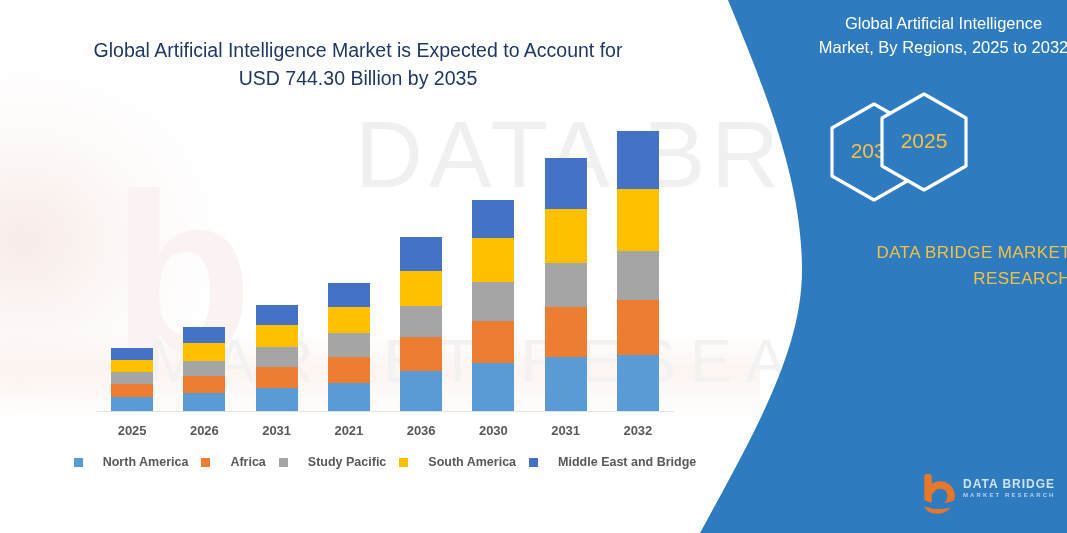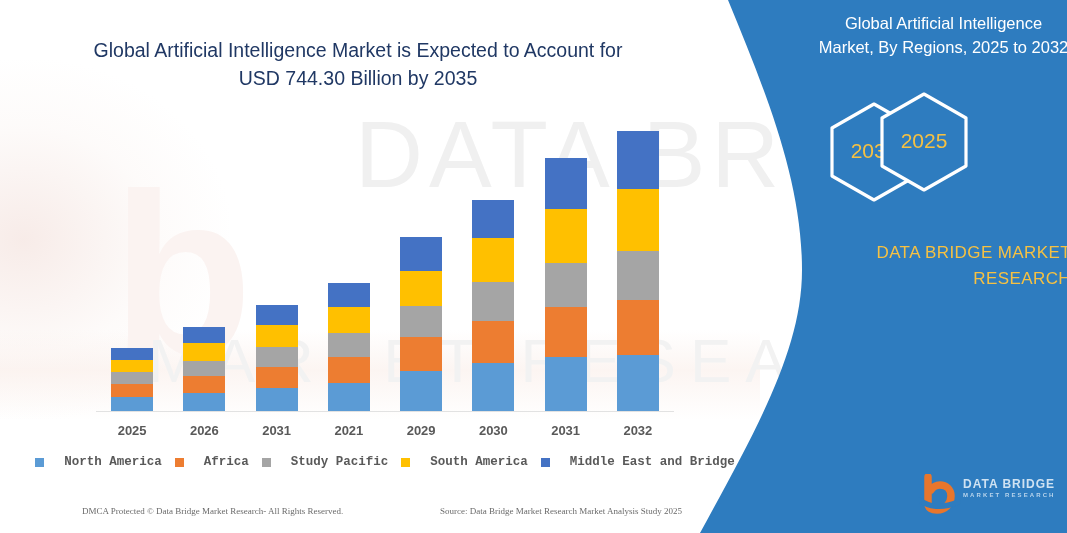--- a/index.html
+++ b/index.html
@@ -79,21 +79,21 @@
     width:42px; text-align:center; font-size:13px;
     font-weight:700; color:#595959;
   }
 
   
   .legend {
     position:absolute; left:96px; top:455px; width:578px;
     display:flex; justify-content:center; align-items:center; gap:13px;
     flex-wrap:nowrap;
   }
-  .legend-item { display:flex; align-items:center; gap:20px; white-space:nowrap;font-family:Liberation Mono, monospace; }
+  .legend-item { display:flex; align-items:center; gap:20px; white-space:nowrap; }
   .legend-swatch { width:9px; height:9px; display:inline-block; }
   .legend-label { font-size:12.5px; font-weight:700; color:#595959; }
 
   
   .footer {
     position:absolute; left:82px; top:506px; width:600px;
     display:flex; justify-content:space-between;
     font-family:"Liberation Serif", serif;
     font-size:9px; color:#6b6b6b;
   }
@@ -205,21 +205,21 @@
           <div class="seg" title="Middle East and Africa 2032: 54" style="background: rgb(68, 114, 196); height: 57.9103px;"></div>
         </div>
       </div>
   </div>
 
   <div class="xlabels" id="xlabels">
       <div class="xlabel">2025</div>
       <div class="xlabel">2026</div>
       <div class="xlabel">2031</div>
       <div class="xlabel">2021</div>
-      <div class="xlabel">2029</div>
+      <div class="xlabel">2036</div>
       <div class="xlabel">2030</div>
       <div class="xlabel">2031</div>
       <div class="xlabel">2032</div>
     </div>
 
   <div class="legend" id="legend">
       <div class="legend-item">
         <span class="legend-swatch" style="background: rgb(91, 155, 213);"></span>
         <span class="legend-label">North America</span>
       </div>
@@ -234,24 +234,20 @@
       <div class="legend-item">
         <span class="legend-swatch" style="background: rgb(255, 192, 0);"></span>
         <span class="legend-label">South America</span>
       </div>
       <div class="legend-item">
         <span class="legend-swatch" style="background: rgb(68, 114, 196);"></span>
         <span class="legend-label">Middle East and Bridge</span>
       </div>
     </div>
 
-  <div class="footer">
-    <span>DMCA Protected © Data Bridge Market Research- All Rights Reserved.</span>
-    <span>Source: Data Bridge Market Research  Market Analysis Study 2025</span>
-  </div>
 
   <div class="right-panel">
     <svg width="407" height="533" viewBox="0 0 407 533">
       <path d="M 68,0 L 407,0 L 407,533 L 40,533 C 96,430 142,350 142,270 C 142,178 104,88 68,0 Z" fill="#2E7CBF"></path>
     </svg>
 
     <div class="rp-content">
       <div class="rp-title">Global Artificial Intelligence Market, By Regions, 2025 to 2032</div>
 
       <div class="hexwrap">

